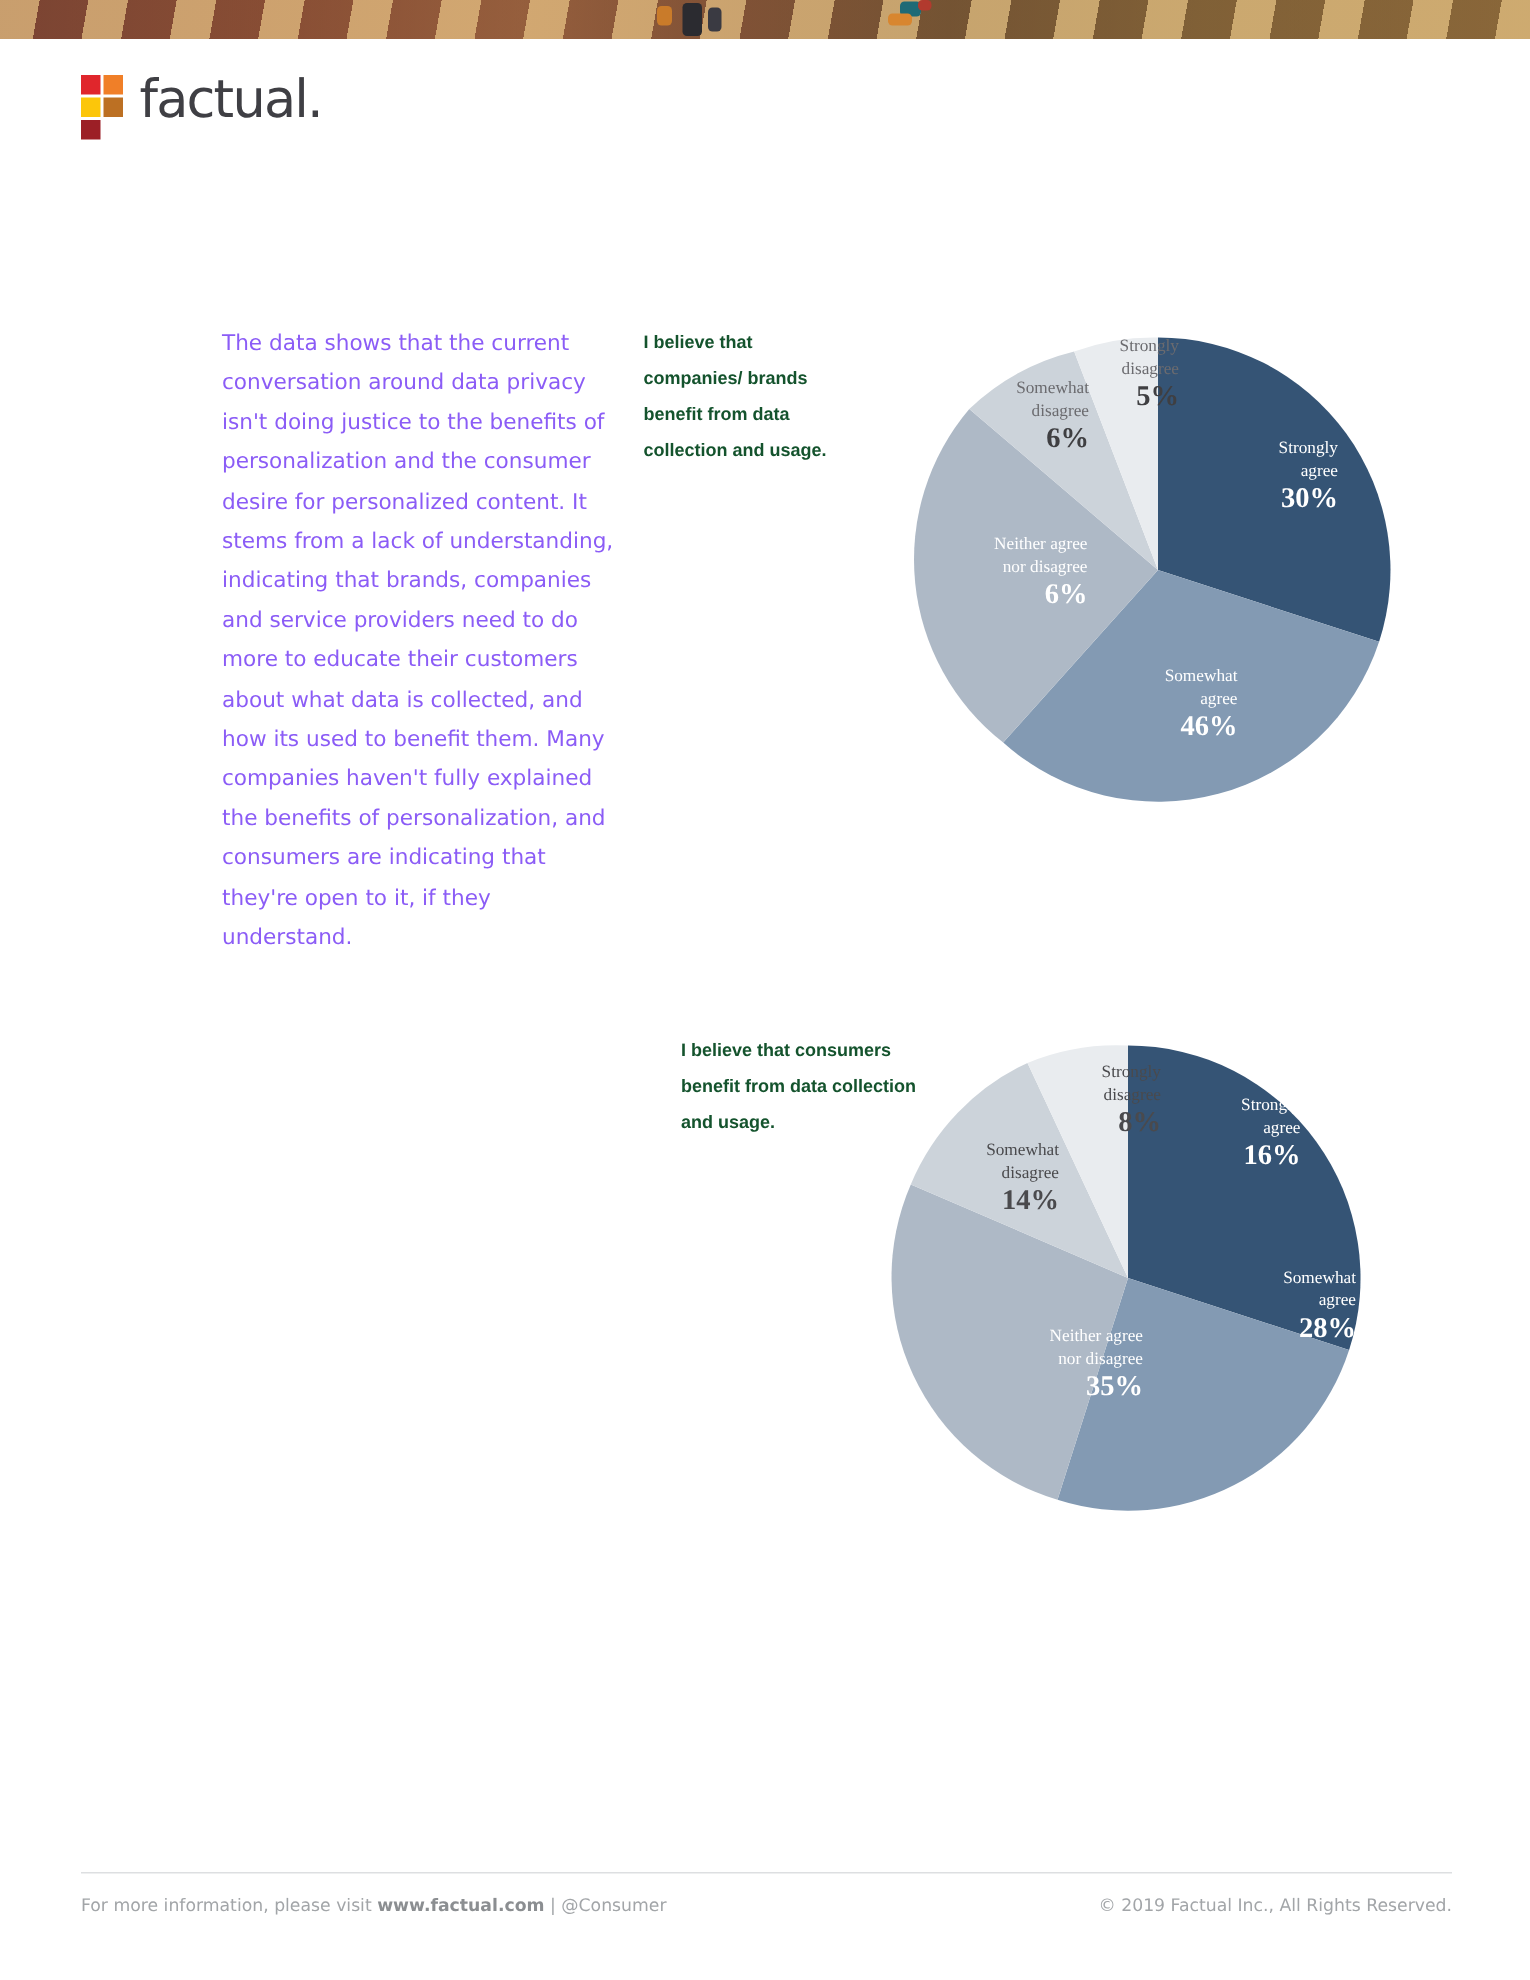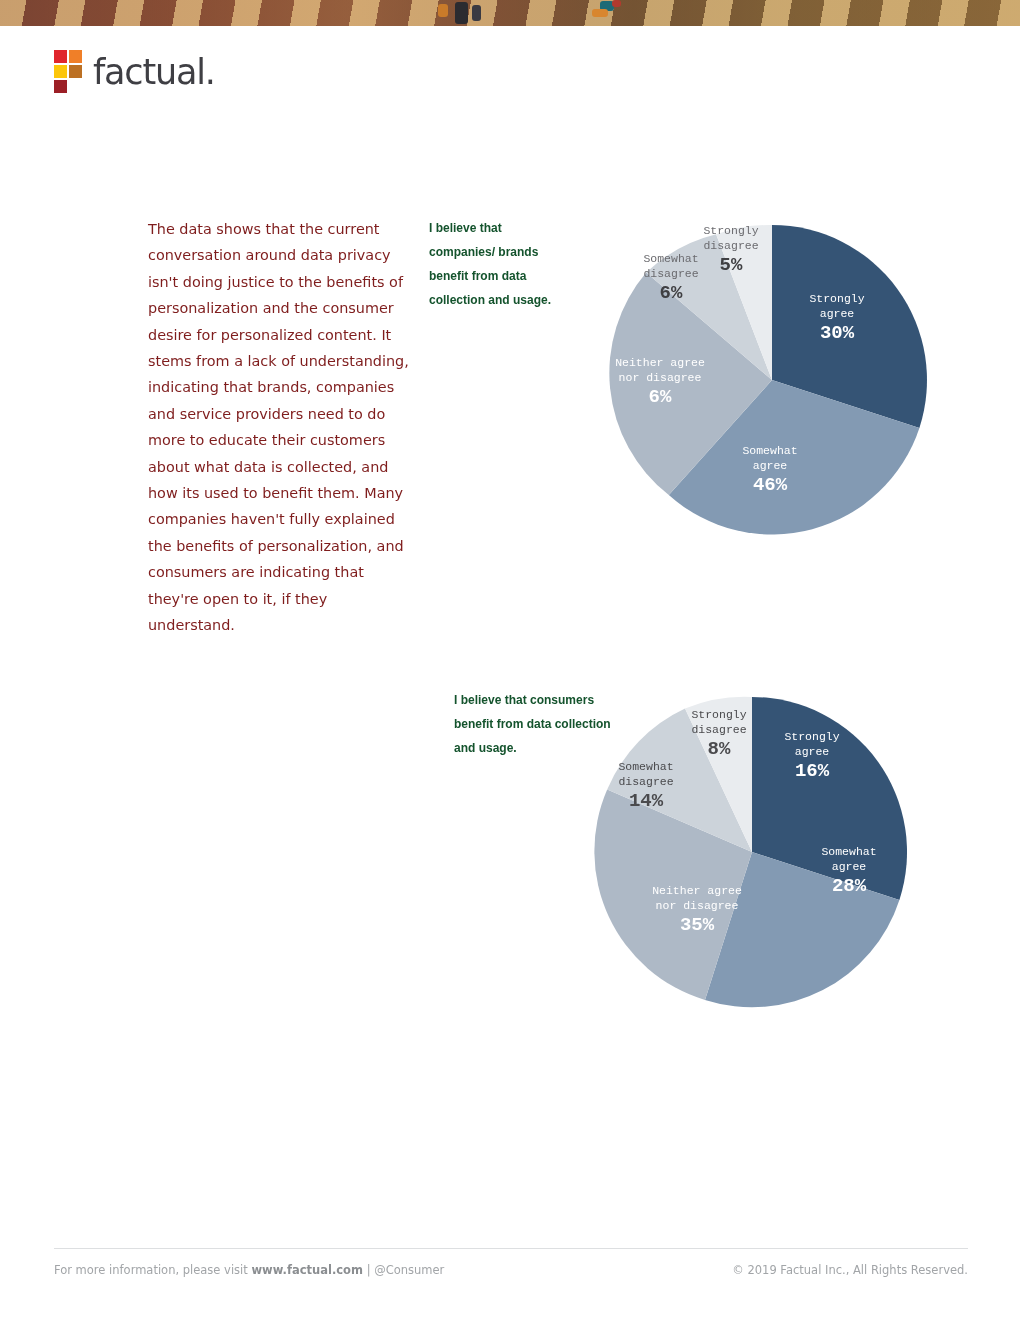--- a/index.html
+++ b/index.html
@@ -50,21 +50,20 @@
   .page-header {
     position: absolute;
     left: 0; top: 26px;
     width: 1020px;
     height: 74px;
   }
   .logo-wrap {
     position: absolute;
     left: 54px; top: 24px;
     display: flex;
-    align-items: center;
   }
   .logo-mark {
     width: 30px;
     height: 44px;
     position: relative;
     margin-right: 9px;
   }
   .logo-mark span {
     position: absolute;
     width: 13px;
@@ -99,21 +98,21 @@
 
   
   .body-copy {
     position: absolute;
     left: 148px;
     top: 216px;
     width: 262px;
     font-family: "DejaVu Sans", sans-serif;
     font-size: 14.4px;
     line-height: 26.4px;
-    color: #7f1d1d;
+    color: #8b5cf6;
   }
 
   
   .chart-block { position: absolute; }
   .chart-1 { left: 0; top: 210px; width: 1020px; }
   .chart-2 { left: 0; top: 682px; width: 1020px; }
 
   .chart-title {
     position: absolute;
     font-family: Liberation Sans, sans-serif;
@@ -126,22 +125,22 @@
   .chart-2 .chart-title { left: 454px; top: 6px; width: 158px; }
 
   .pie-area { position: absolute; }
   .chart-1 .pie-area { left: 597px; top: 0px;  width: 360px; height: 350px; }
   .chart-2 .pie-area { left: 572px; top: 0px;  width: 360px; height: 350px; }
 
   .pie-svg { display: block; }
 
   .slice-label {
     position: absolute;
-    text-align: center;
-    font-family: Liberation Mono, monospace;
+    text-align: right;
+    font-family: Liberation Serif, serif;
     line-height: 14.5px;
     white-space: nowrap;
   }
   .slice-label .sl-name { font-size: 11.5px; display: block; }
   .slice-label .sl-val  { font-size: 19px; font-weight: 700; display: block; margin-top: 5px; }
   .lbl-light .sl-name, .lbl-light .sl-val { color: #ffffff; }
   .lbl-dark  .sl-name, .lbl-dark  .sl-val { color: #4a4a4d; }
   .lbl-dark2 .sl-name { color: #6b6b6f; }
   .lbl-dark2 .sl-val  { color: #3f3f42; }
 

